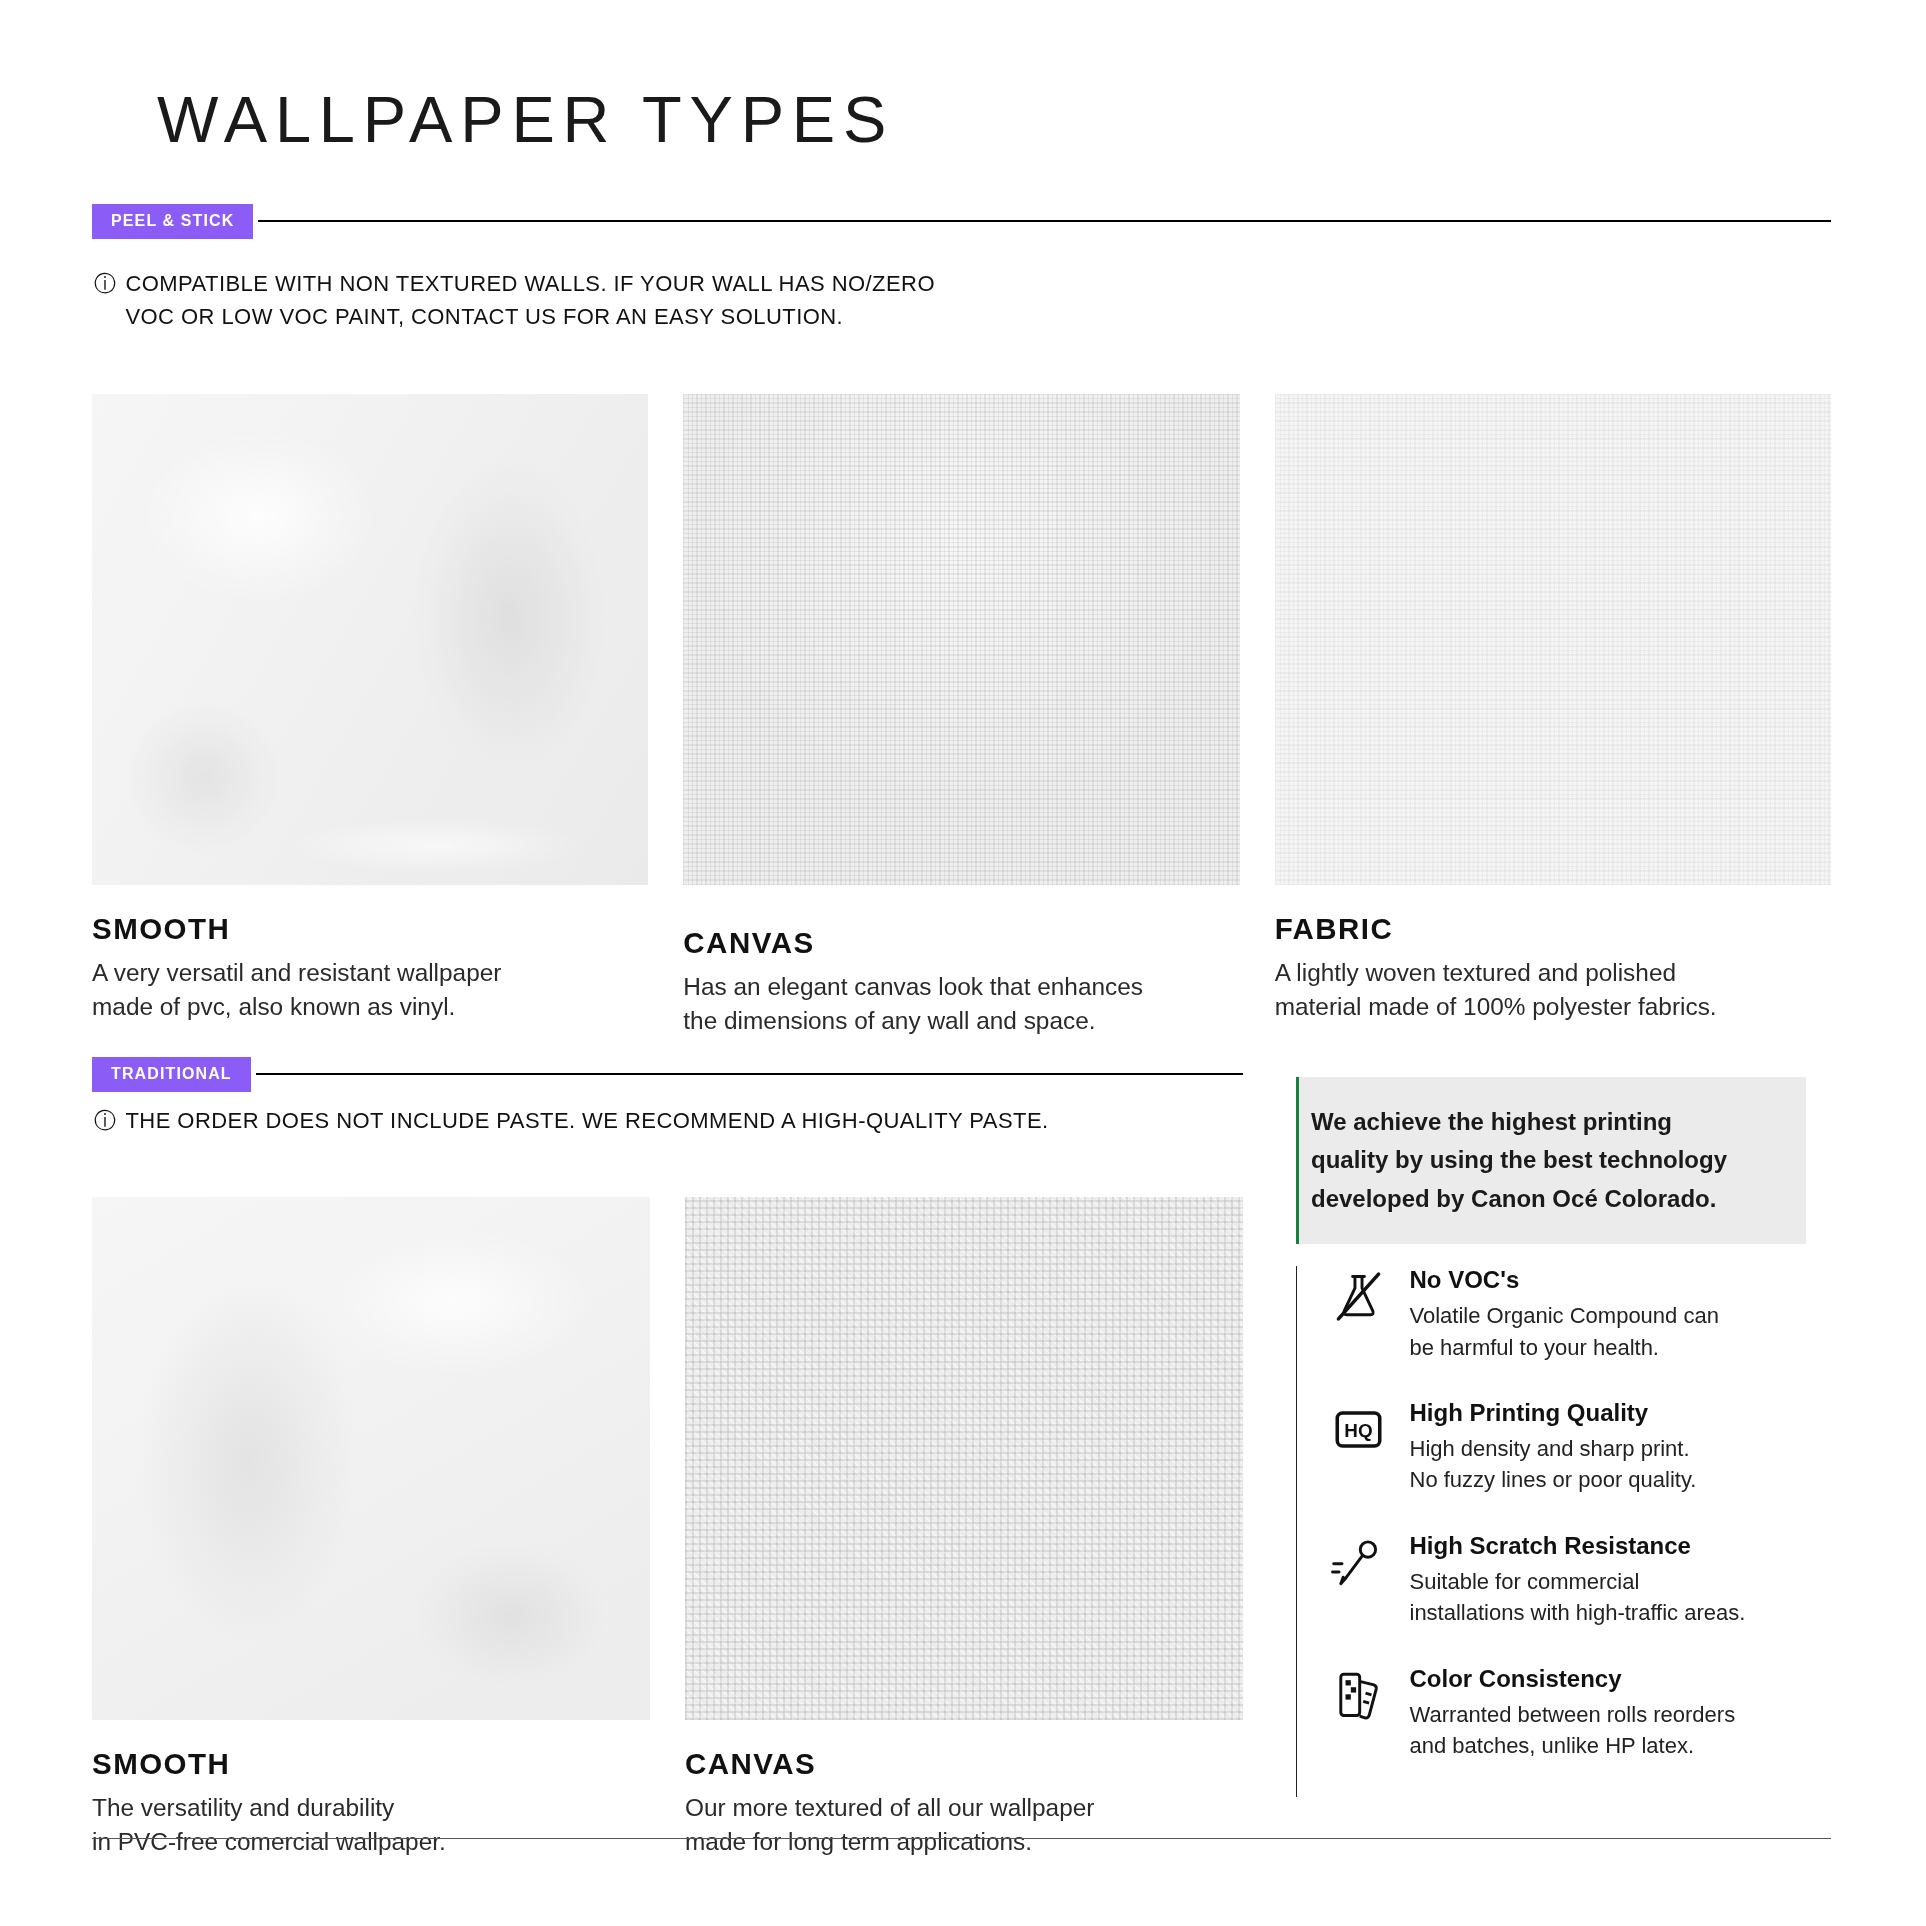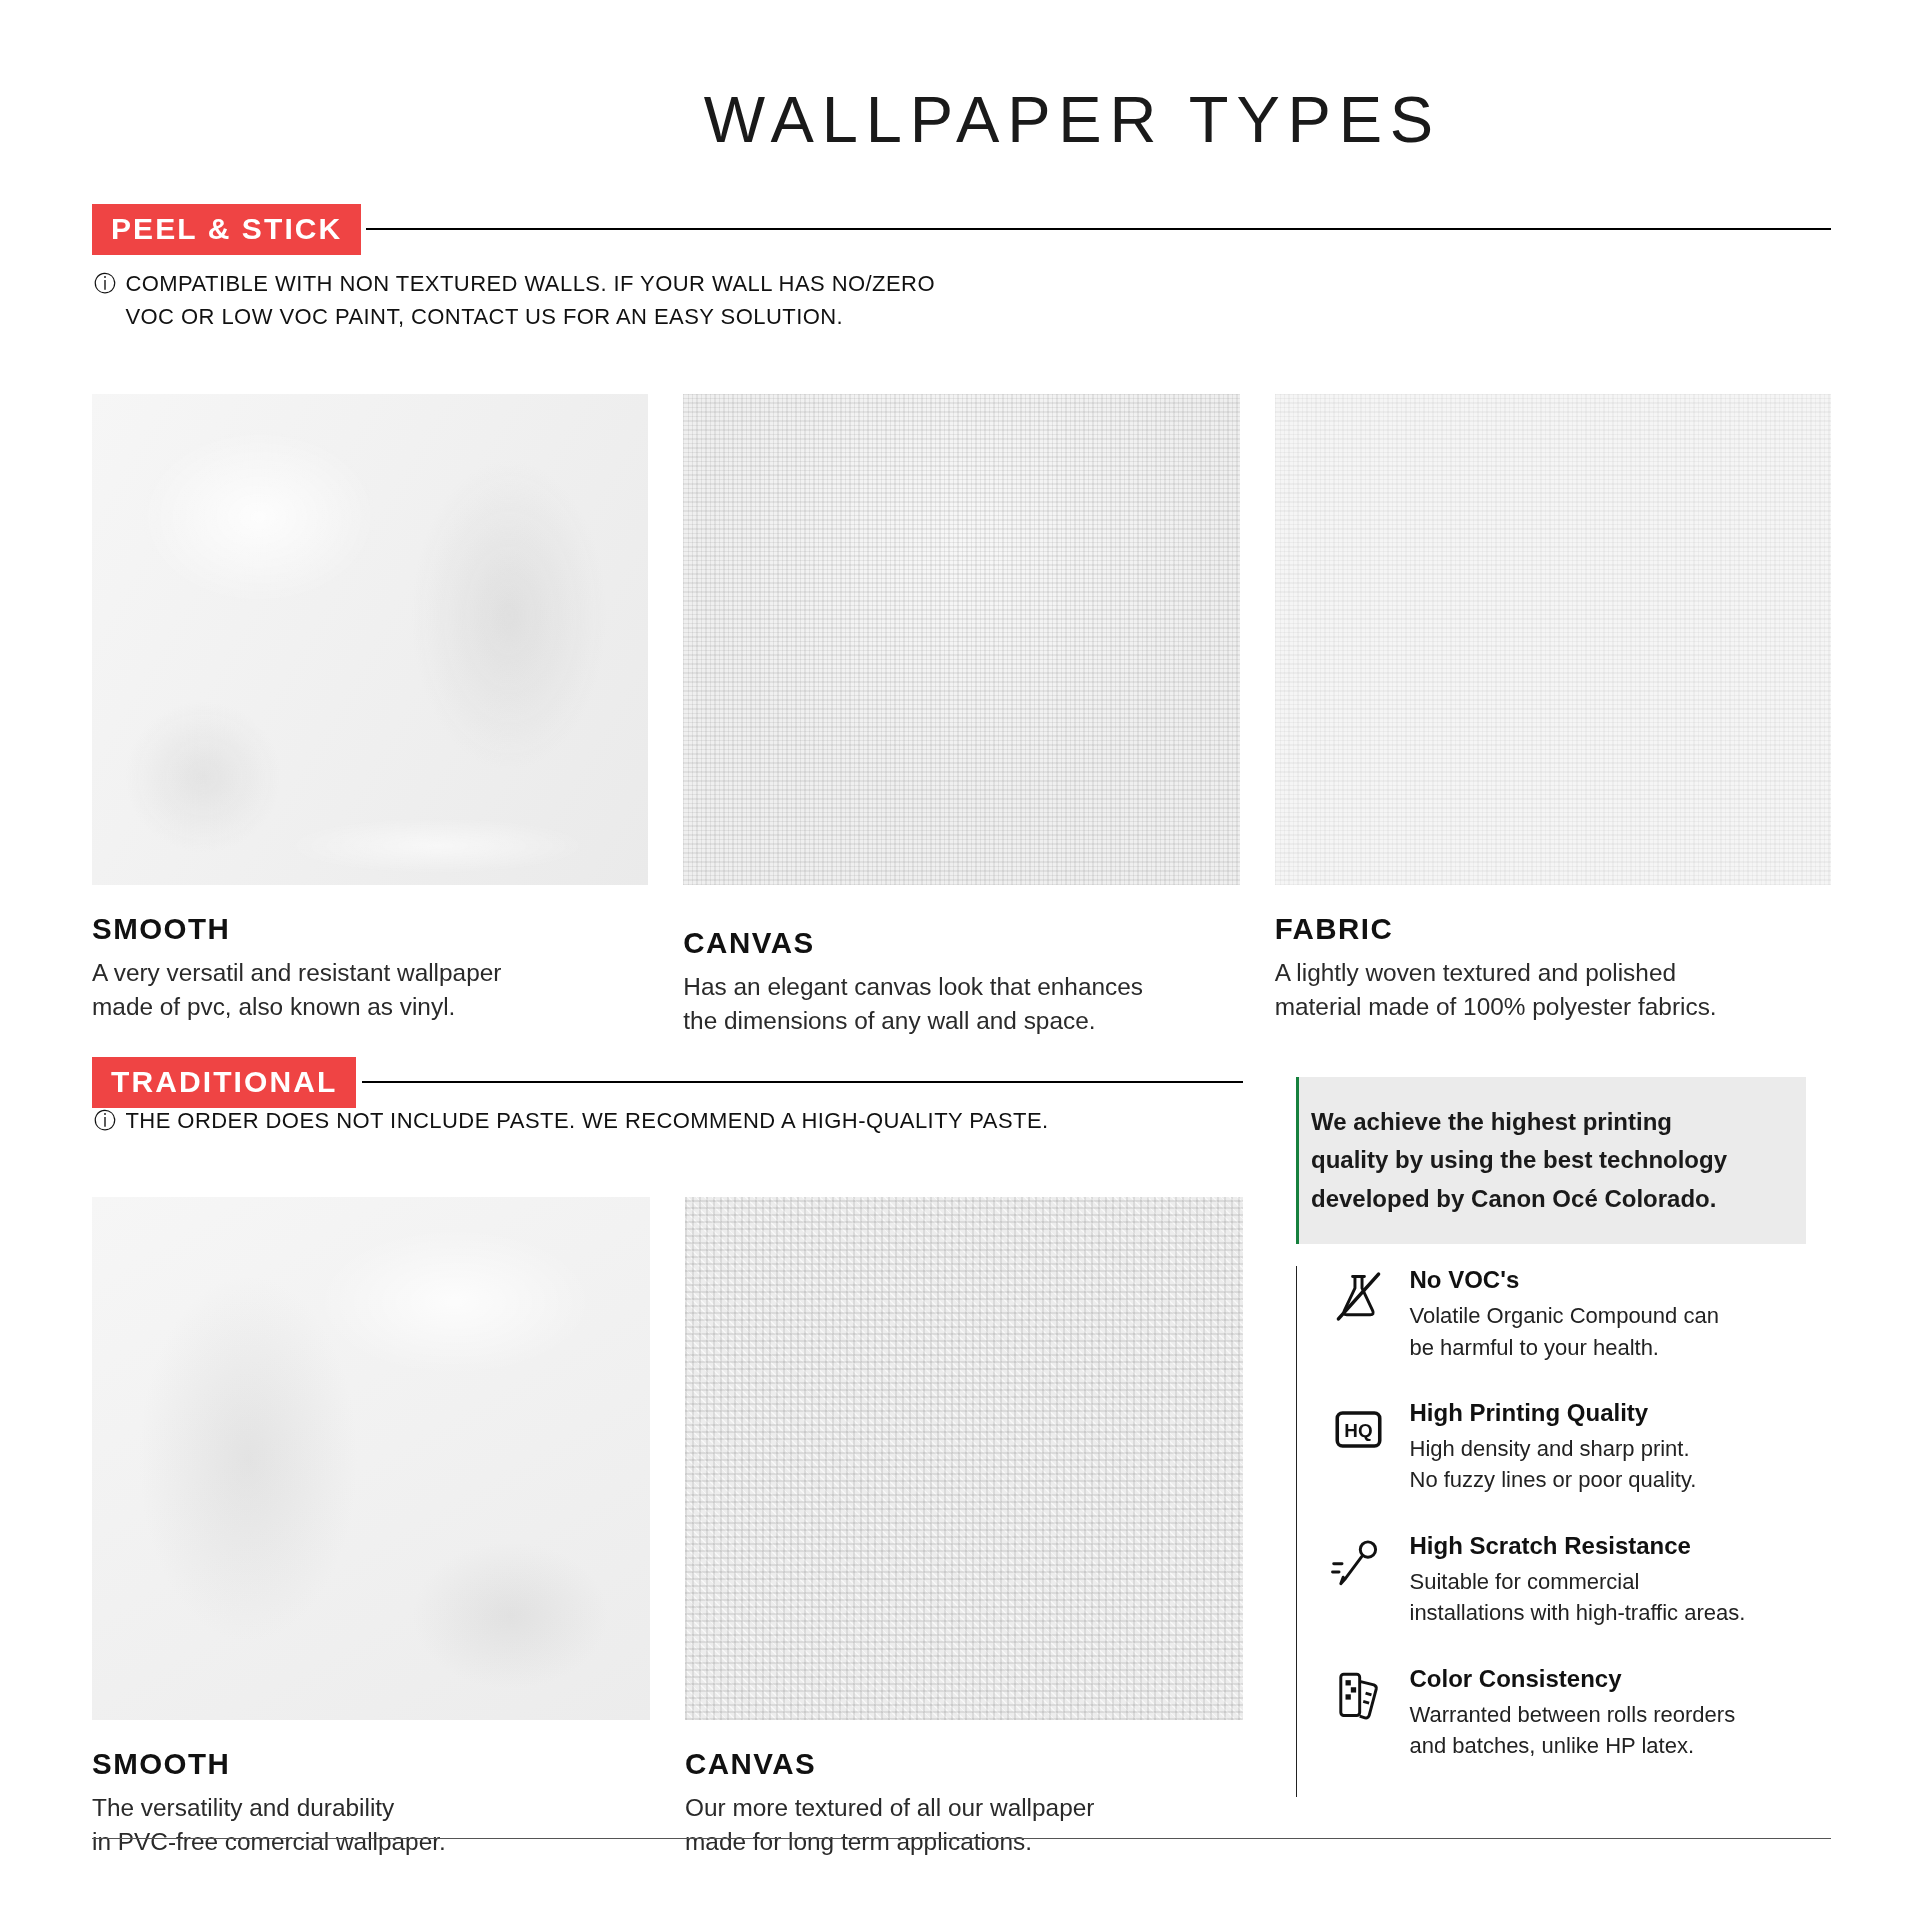--- a/index.html
+++ b/index.html
@@ -1,25 +1,25 @@
 <!DOCTYPE html>
 <html style="font-size:10.3px"><head>
 <meta charset="utf-8">
 <style>
   html,body{margin:0;padding:0;background:#ffffff;}
   body{font-family:"Liberation Sans","DejaVu Sans",sans-serif;color:#111;}
   .page{position:relative;width:1926px;height:1926px;background:#fff;overflow:hidden;}
 
-  .title{position:absolute;top:82px;left:157px;width:1284px;margin:0;text-align:right;
+  .title{position:absolute;top:82px;left:157px;width:1284px;margin:0;text-align:left;
          font-size:65px;font-weight:300;letter-spacing:0.12em;color:#1a1a1a;}
 
   .section-header{position:absolute;display:flex;align-items:center;}
   .sh1{top:204px;left:92px;width:1739px;}
   .sh2{top:1041px;left:92px;width:1151px;margin-top:16px;}
-  .section-label{background:#ef4444;color:#fff;font-size:30px;font-weight:700;letter-spacing:0.07em;
+  .section-label{background:#8b5cf6;color:#fff;font-size:16px;font-weight:700;letter-spacing:0.07em;
                  padding:7.7px 19px 9px;white-space:nowrap;}
   .section-line{flex:1;height:0;border-top:2.6px solid #000;margin-left:5.1px;}
 
   .note{position:absolute;display:flex;gap:9px;font-size:22px;line-height:1.5;color:#111;letter-spacing:0.02em;}
   .n1{top:267px;left:94px;width:963px;}
   .n2{top:1104px;left:94px;width:1169px;}
   .info-icon{font-size:22px;line-height:1.5;}
   .note-text{white-space:pre-line;}
 
   .cards{position:absolute;display:flex;gap:35px;margin-top:40px;}

